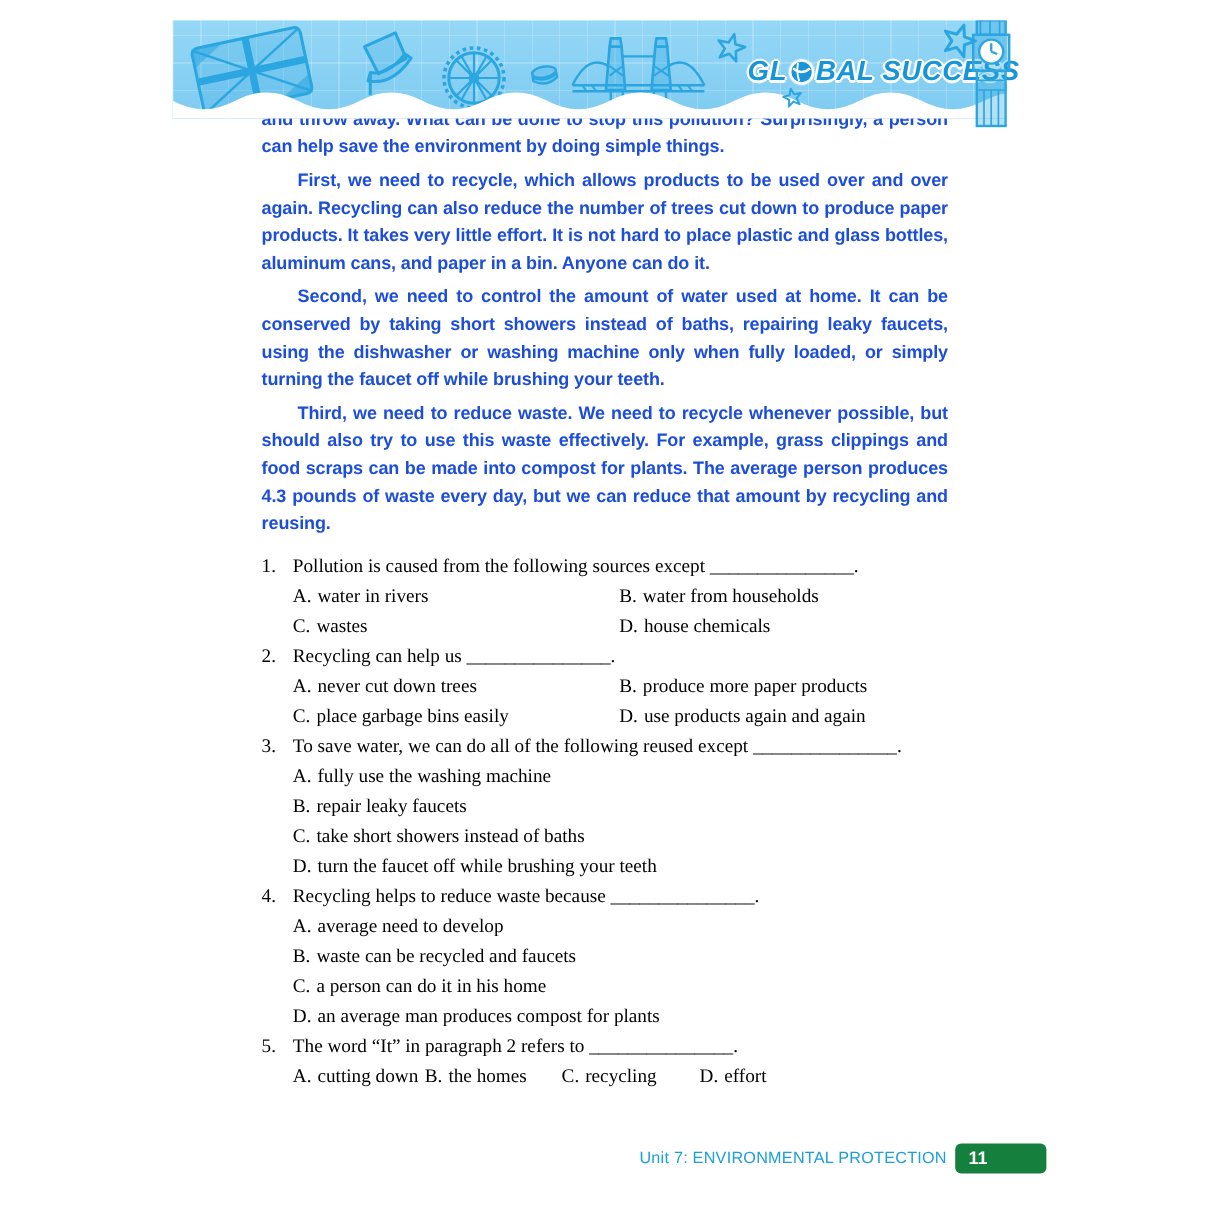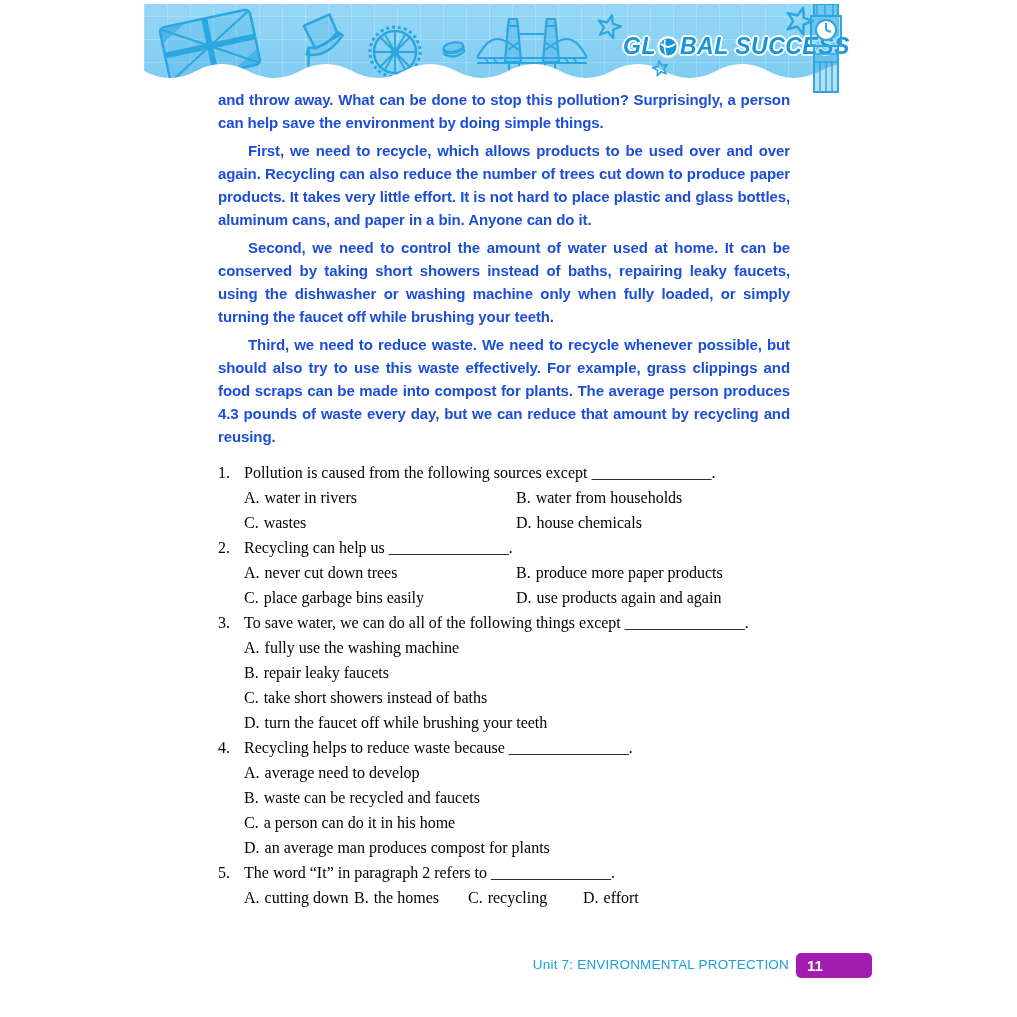--- a/index.html
+++ b/index.html
@@ -1,21 +1,21 @@
 <!DOCTYPE html>
 <html><head>
 <meta charset="utf-8">
 <style>
   html,body{margin:0;padding:0;background:#ffffff;}
   body{width:1017px;height:1017px;position:relative;overflow:hidden;
        font-family:"Liberation Sans",sans-serif;}
   .page{position:absolute;left:144px;top:0;width:730px;height:1017px;background:#fff;}
 
   
-  .band{position:absolute;left:0;top:4px;width:695px;height:82px;
+  .band{position:absolute;left:0;top:17px;width:695px;height:82px;
     background:
       repeating-linear-gradient(90deg, rgba(255,255,255,.20) 0 1px, transparent 1px 23px),
       repeating-linear-gradient(0deg,  rgba(255,255,255,.20) 0 1px, transparent 1px 23px),
       linear-gradient(180deg,#95d7f6 0%,#7ecbf1 100%); text-align: right;}
   .band svg.doodle{position:absolute;overflow:visible;}
   .wave{position:absolute;left:0;top:52px;width:730px;height:30px;z-index:2;}
   .bigben{position:absolute;left:656px;top:0;width:52px;height:90px;z-index:3;}
 
   .logo{position:absolute;left:479px;top:29px;z-index:1;display:flex;align-items:center;
         font-family:"Liberation Sans",sans-serif;font-weight:bold;font-style:italic;
@@ -39,21 +39,21 @@
   .opt .lbl{margin-right:5px;}
   .opts-2col{display:grid;grid-template-columns:272px 1fr;}
   .opts-inline{display:grid;grid-template-columns:110px 114px 115px 1fr;}
   .opts-stack .opt{display:block;}
 
   
   .footer-label{position:absolute;top:957px;right:85px;
                 font-weight:normal;font-size:13.5px;letter-spacing:.2px;color:#1b9fd8;
                 font-family:"Liberation Sans",sans-serif;white-space:nowrap;}
   .page-box{position:absolute;left:652px;top:953px;width:76px;height:25px;
-            background:#a21caf;border-radius:5px;display:flex;align-items:center;
+            background:#15803d;border-radius:5px;display:flex;align-items:center;
             padding-left:11px;box-sizing:border-box;color:#fff;font-weight:bold;
             font-size:15px;font-family:"Liberation Sans",sans-serif;}
 </style>
 </head>
 <body>
 
 <div class="page">
 
   <div class="band">
 
@@ -169,21 +169,21 @@
       <div class="opts-2col">
         <span class="opt"><span class="lbl">A.</span><span>never cut down trees</span></span>
         <span class="opt"><span class="lbl">B.</span><span>produce more paper products</span></span>
         <span class="opt"><span class="lbl">C.</span><span>place garbage bins easily</span></span>
         <span class="opt"><span class="lbl">D.</span><span>use products again and again</span></span>
       </div>
     </div>
 
     <div class="q">
       <span class="q-num">3.</span>
-      <div>To save water, we can do all of the following things except _______________.</div>
+      <div>To save water, we can do all of the following reused except _______________.</div>
       <div class="opts-stack">
         <span class="opt"><span class="lbl">A.</span><span>fully use the washing machine</span></span>
         <span class="opt"><span class="lbl">B.</span><span>repair leaky faucets</span></span>
         <span class="opt"><span class="lbl">C.</span><span>take short showers instead of baths</span></span>
         <span class="opt"><span class="lbl">D.</span><span>turn the faucet off while brushing your teeth</span></span>
       </div>
     </div>
 
     <div class="q">
       <span class="q-num">4.</span>

